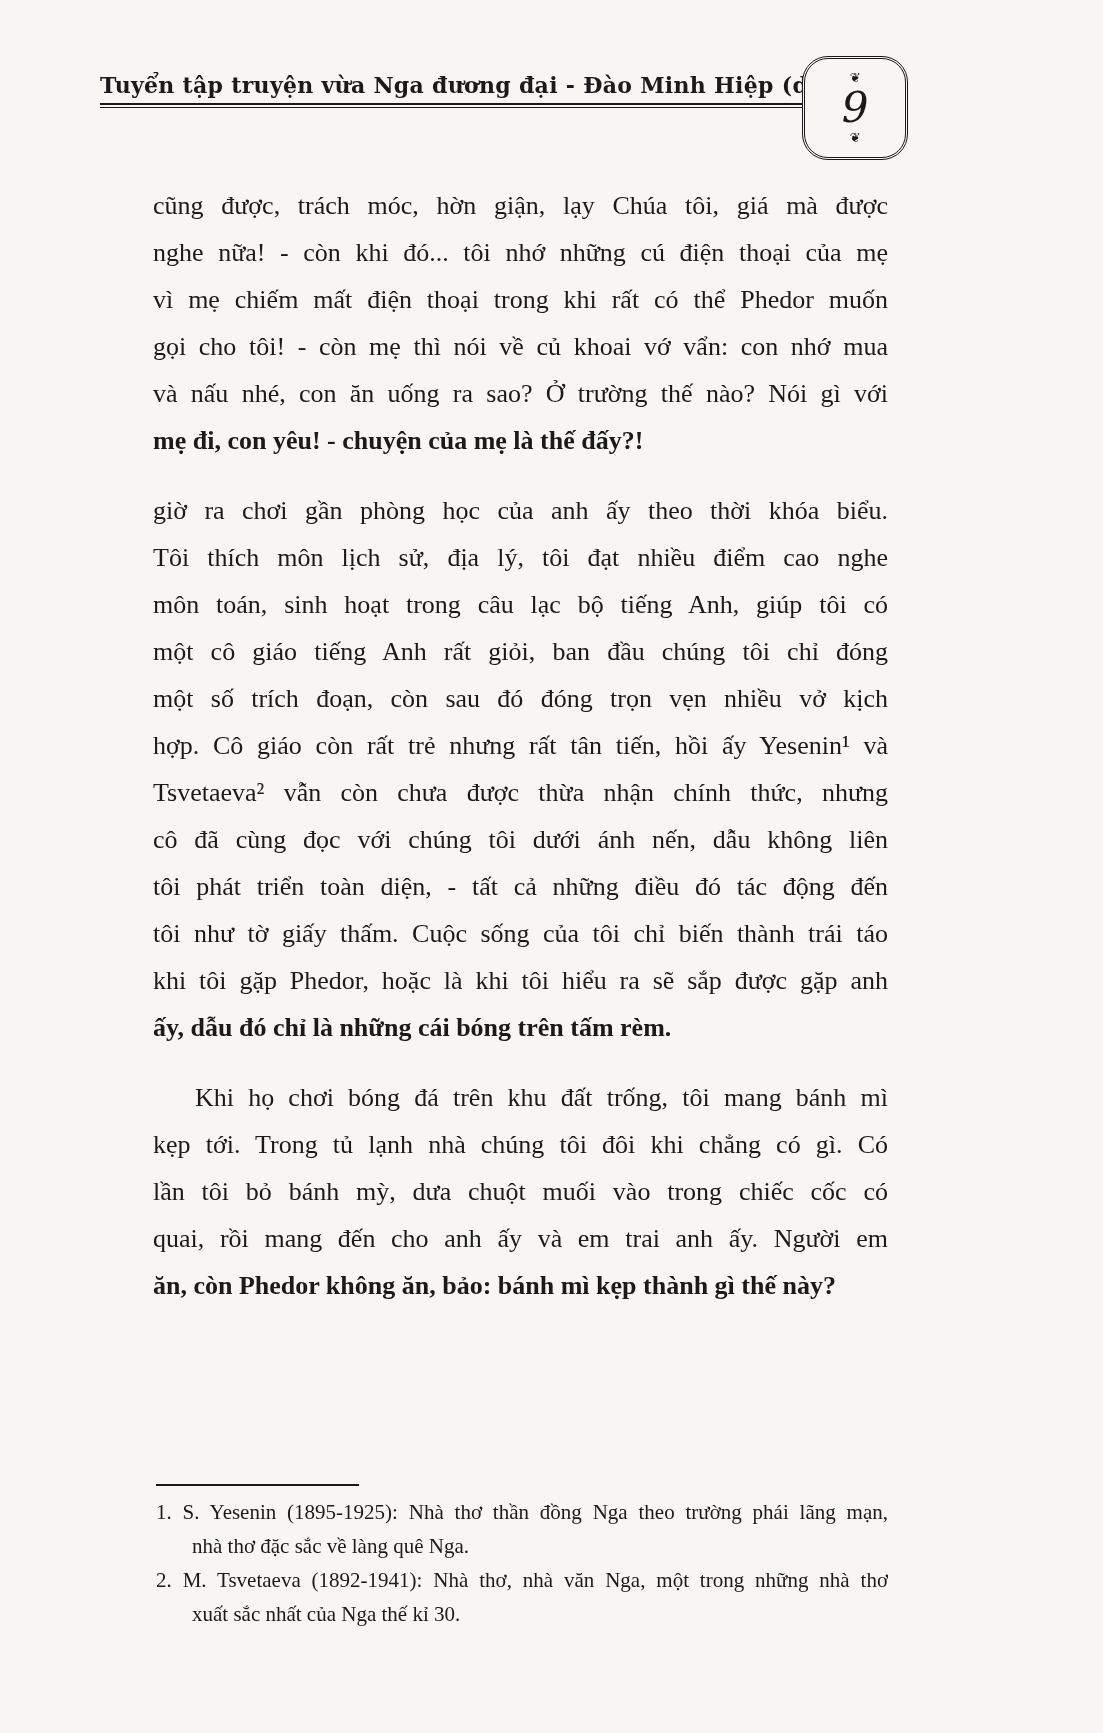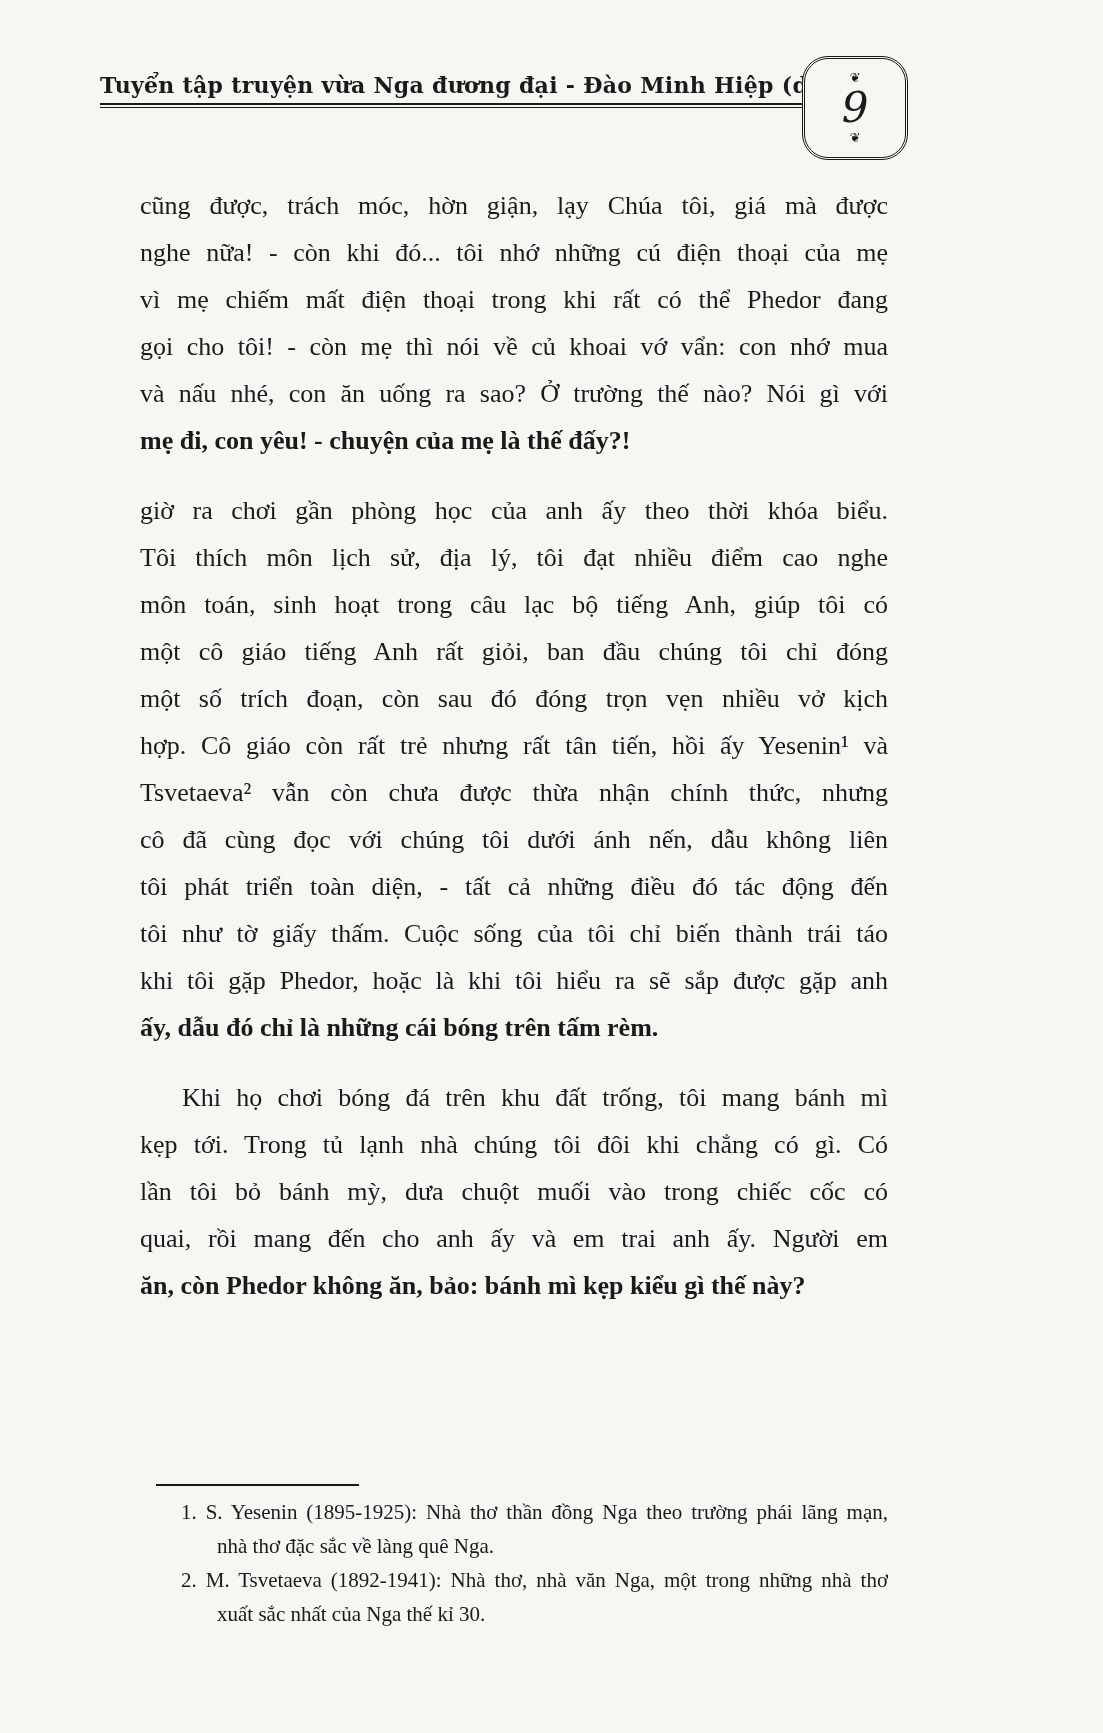--- a/index.html
+++ b/index.html
@@ -45,21 +45,21 @@
   .page-num {
     font-family: "DejaVu Serif", serif;
     font-style: italic;
     font-size: 42px; line-height: 48px;
   }
 
   
   .body-text {
     position: absolute; left: 140px; top: 182px; width: 748px;
   }
-  .paragraph { margin: 0 0 23px 0; }
+  .paragraph { margin: 0 0 23px 13px; }
   .line {
     font-size: 26px;
     line-height: 47px; height: 47px;
     text-align: justify;
     text-align-last: justify;
     overflow: hidden;
     white-space: nowrap;
   }
   .line.last { text-align-last: left; white-space: normal; font-weight: bold; }
   .line.indent { text-indent: 42px; }
@@ -73,21 +73,20 @@
     border-top: 2px solid #191919;
     margin: 0 0 9px 0;
   }
   .fn-line {
     font-size: 21px;
     line-height: 34px; height: 34px;
     text-align: justify;
     text-align-last: justify;
     overflow: hidden;
     white-space: nowrap;
-    margin-left: 25px;
   }
   .fn-line.cont {
     padding-left: 36px;
     text-align-last: left;
     white-space: normal;
   }
 </style>
 </head>
 <body>
 
@@ -101,21 +100,21 @@
   <div class="ornament">
     <span class="flourish">❦</span>
     <span class="page-num">9</span>
     <span class="flourish">❦</span>
   </div>
 
   <main class="body-text" id="paragraphs">
       <div class="paragraph">
         <div class="line">cũng được, trách móc, hờn giận, lạy Chúa tôi, giá mà được</div>
         <div class="line">nghe nữa! - còn khi đó... tôi nhớ những cú điện thoại của mẹ</div>
-        <div class="line">vì mẹ chiếm mất điện thoại trong khi rất có thể Phedor đang</div>
+        <div class="line">vì mẹ chiếm mất điện thoại trong khi rất có thể Phedor muốn</div>
         <div class="line">gọi cho tôi! - còn mẹ thì nói về củ khoai vớ vẩn: con nhớ mua</div>
         <div class="line">và nấu nhé, con ăn uống ra sao? Ở trường thế nào? Nói gì với</div>
         <div class="line last">mẹ đi, con yêu! - chuyện của mẹ là thế đấy?!</div>
       </div>
       <div class="paragraph">
         <div class="line">giờ ra chơi gần phòng học của anh ấy theo thời khóa biểu.</div>
         <div class="line">Tôi thích môn lịch sử, địa lý, tôi đạt nhiều điểm cao nghe</div>
         <div class="line">môn toán, sinh hoạt trong câu lạc bộ tiếng Anh, giúp tôi có</div>
         <div class="line">một cô giáo tiếng Anh rất giỏi, ban đầu chúng tôi chỉ đóng</div>
         <div class="line">một số trích đoạn, còn sau đó đóng trọn vẹn nhiều vở kịch</div>
@@ -125,21 +124,21 @@
         <div class="line">tôi phát triển toàn diện, - tất cả những điều đó tác động đến</div>
         <div class="line">tôi như tờ giấy thấm. Cuộc sống của tôi chỉ biến thành trái táo</div>
         <div class="line">khi tôi gặp Phedor, hoặc là khi tôi hiểu ra sẽ sắp được gặp anh</div>
         <div class="line last">ấy, dẫu đó chỉ là những cái bóng trên tấm rèm.</div>
       </div>
       <div class="paragraph">
         <div class="line indent">Khi họ chơi bóng đá trên khu đất trống, tôi mang bánh mì</div>
         <div class="line">kẹp tới. Trong tủ lạnh nhà chúng tôi đôi khi chẳng có gì. Có</div>
         <div class="line">lần tôi bỏ bánh mỳ, dưa chuột muối vào trong chiếc cốc có</div>
         <div class="line">quai, rồi mang đến cho anh ấy và em trai anh ấy. Người em</div>
-        <div class="line last">ăn, còn Phedor không ăn, bảo: bánh mì kẹp kiểu gì thế này?</div>
+        <div class="line last">ăn, còn Phedor không ăn, bảo: bánh mì kẹp thành gì thế này?</div>
       </div>
     </main>
 
   <footer class="footnotes">
     <div class="footnote-rule"></div>
     <div id="footnote-list">
         <div>
           <div class="fn-line">1. S. Yesenin (1895-1925): Nhà thơ thần đồng Nga theo trường phái lãng mạn,</div>
           <div class="fn-line cont">nhà thơ đặc sắc về làng quê Nga.</div>
         </div>

